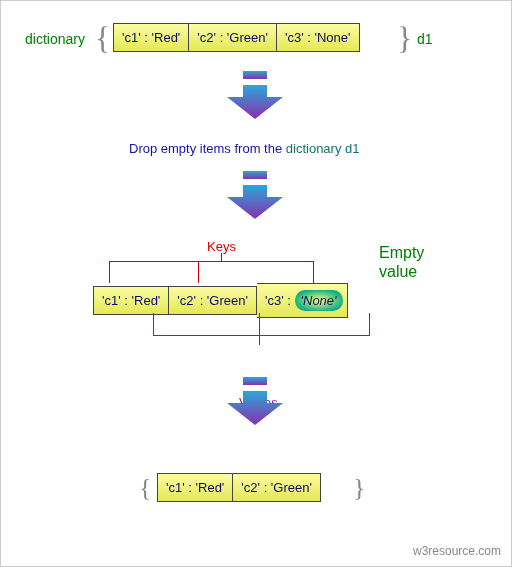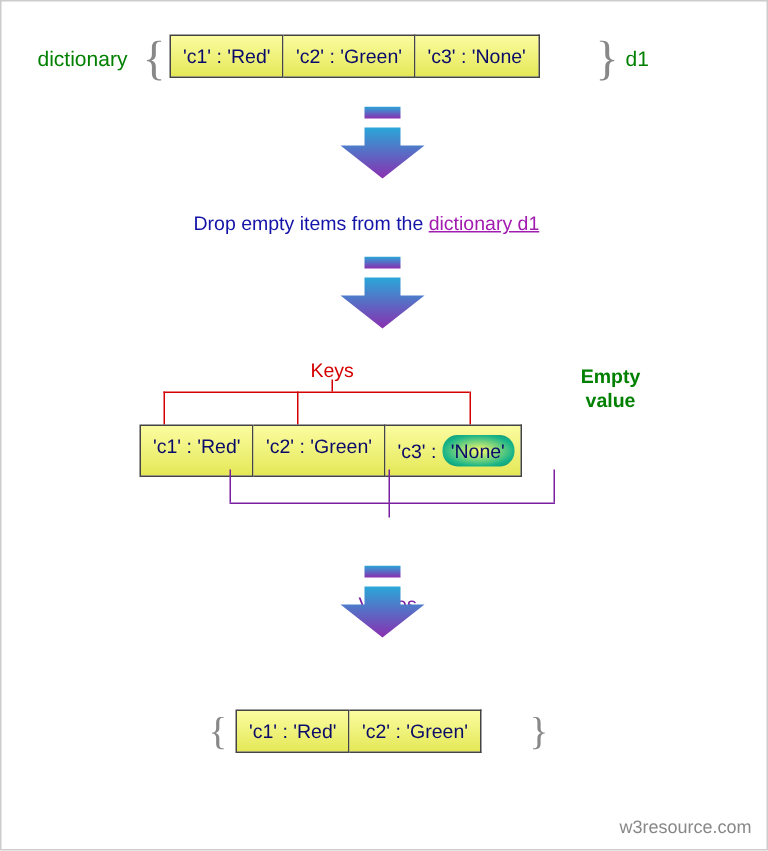--- a/index.html
+++ b/index.html
@@ -23,42 +23,43 @@
 
   .cell {
     display: inline-block;
     border: 1px solid #444;
     background: linear-gradient(to bottom, #fbfca0 0%, #e4e856 100%);
     color: #0a0a6a;
     padding: 6px 8px;
     font-size: 13px;
     text-align: center;
   }
-  .row { display: flex; }
+  .row { display: flex; align-items: center; }
   .row .cell + .cell { border-left: none; }
 
   .arrow {
     width: 60px;
     height: 46px;
   }
   .arrow svg { display:block; }
 
   .step-text { color: #1414a8; font-size: 13px; }
-  .step-text .green { color: #a21caf; text-decoration: underline; }
+  .step-text .green { color: #0f766e; }
 
   .keys-lbl { color: #d40000; font-size: 13px; }
   .values-lbl { color: #7a1fa2; font-size: 13px; }
-  .empty-lbl { color: #008000; font-size: 13px; text-align:center; line-height:1.2;font-weight:bold; }
+  .empty-lbl { color: #008000; font-size: 16px; line-height:1.2; }
 
   .highlight-none {
     background: radial-gradient(ellipse at center, #fffd6a 0%, #18b488 70%, #0e8f6f 100%);
     border-radius: 10px;
     padding: 3px 6px;
     color: #0a0a6a;
     display:inline-block;
+    font-style:italic;
   }
 
   .footer { color:#888; font-size:12px; }
 
   
   .kline { position:absolute; background:#d40000; }
   
   .vline { position:absolute; background:#7a1fa2; }
 </style>
 </head>

